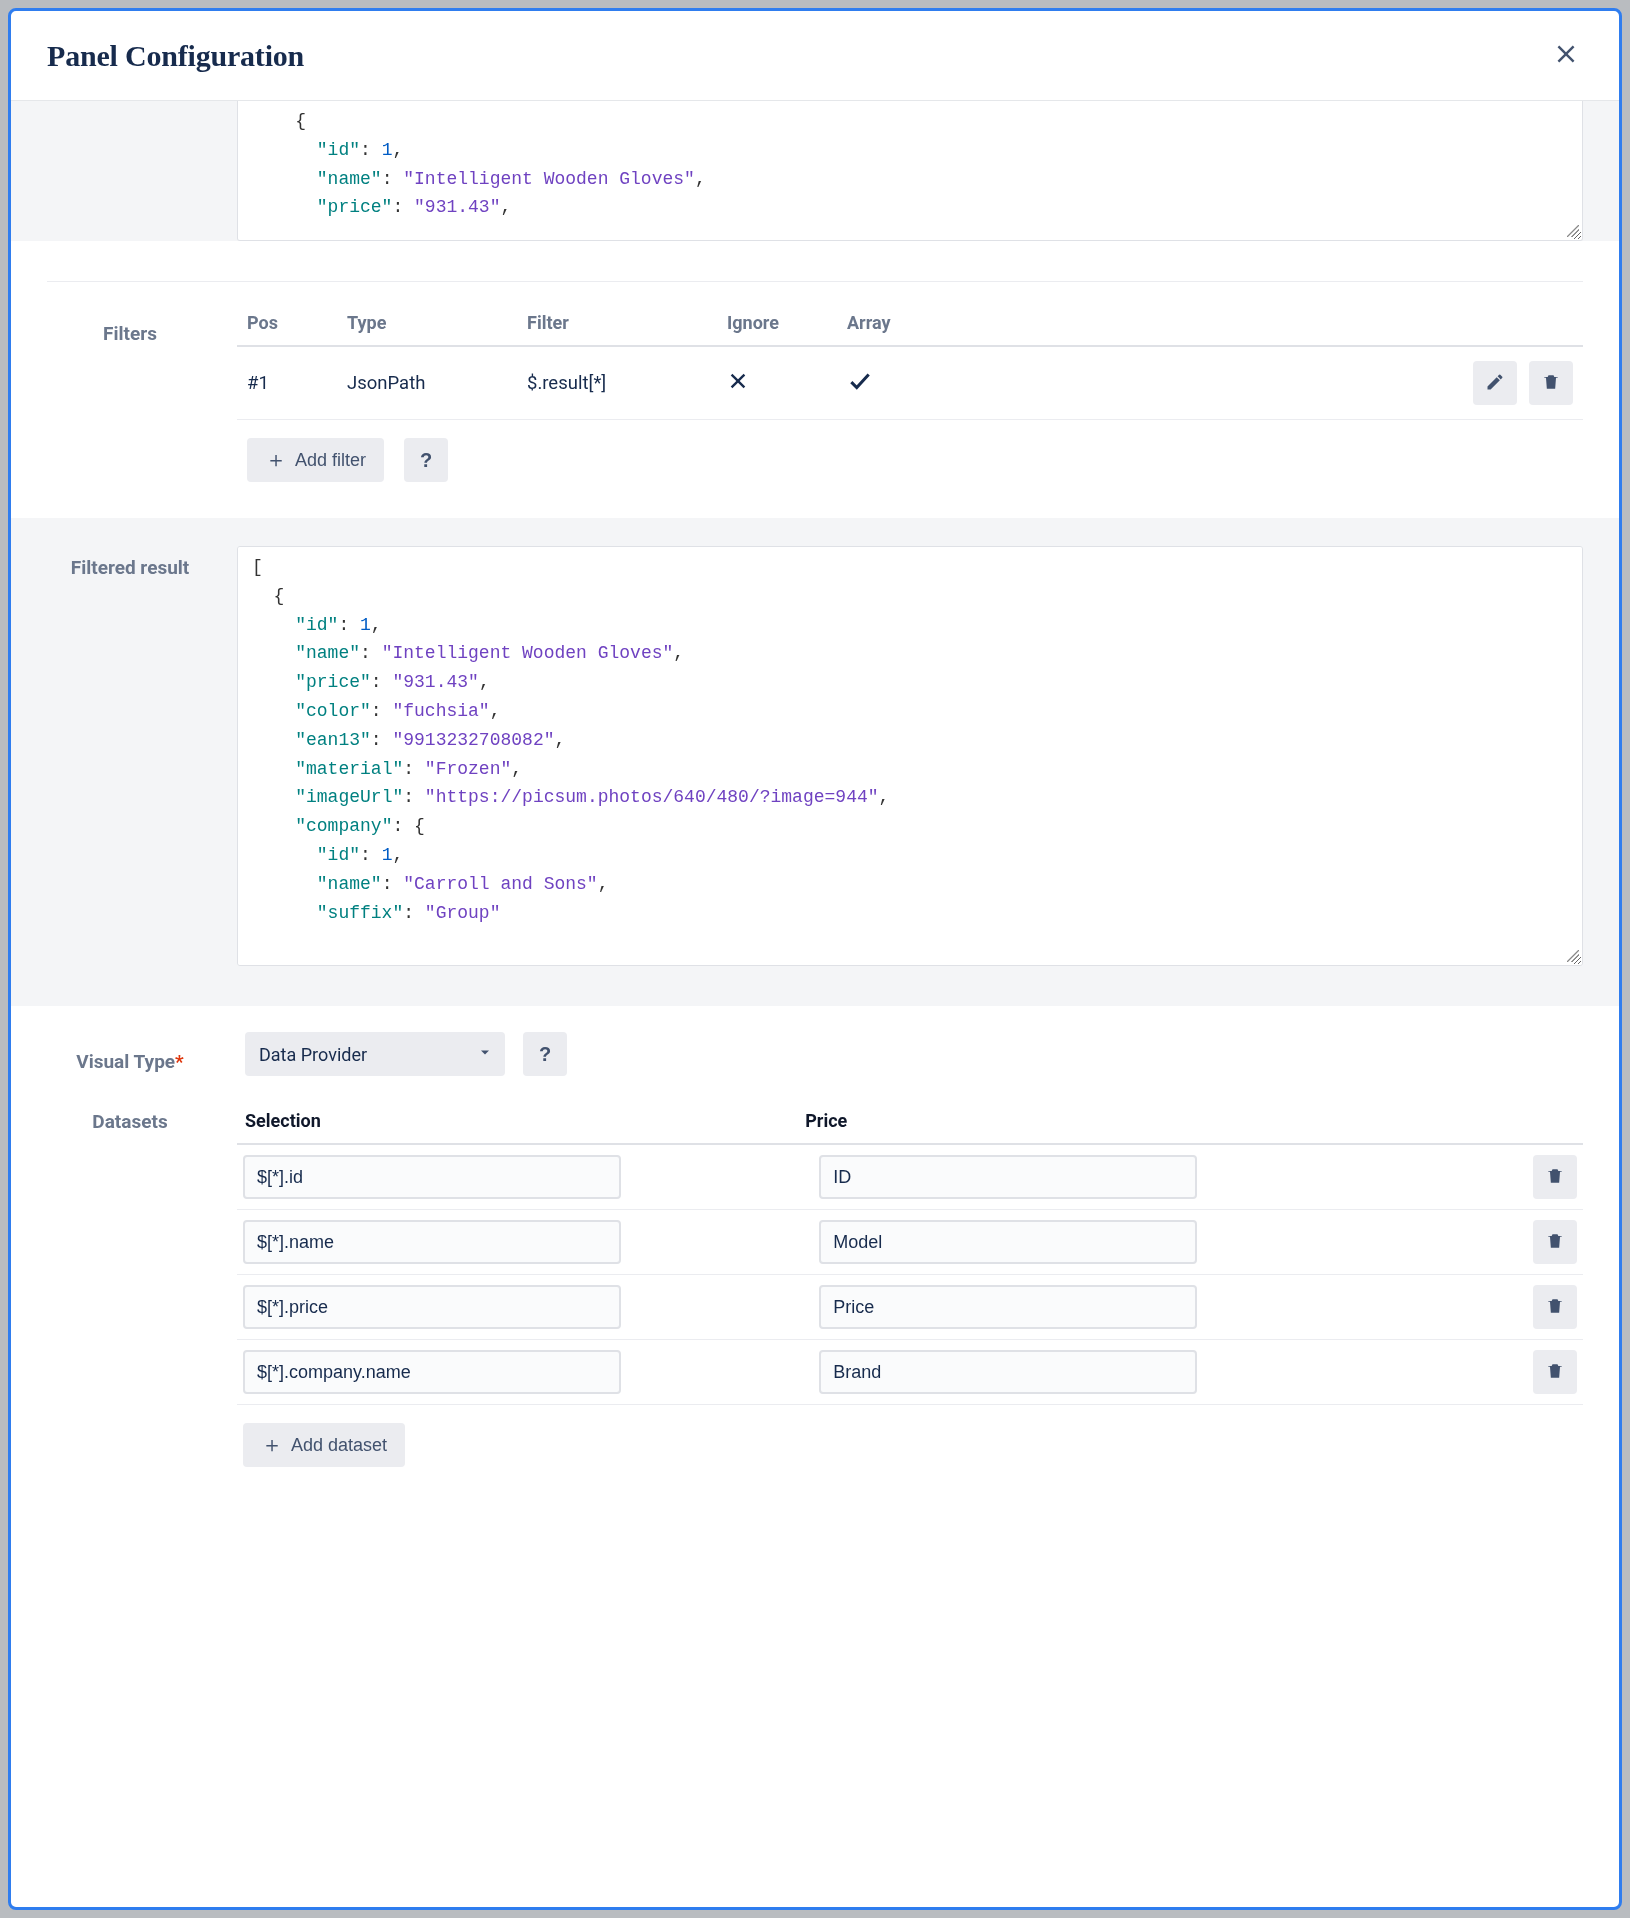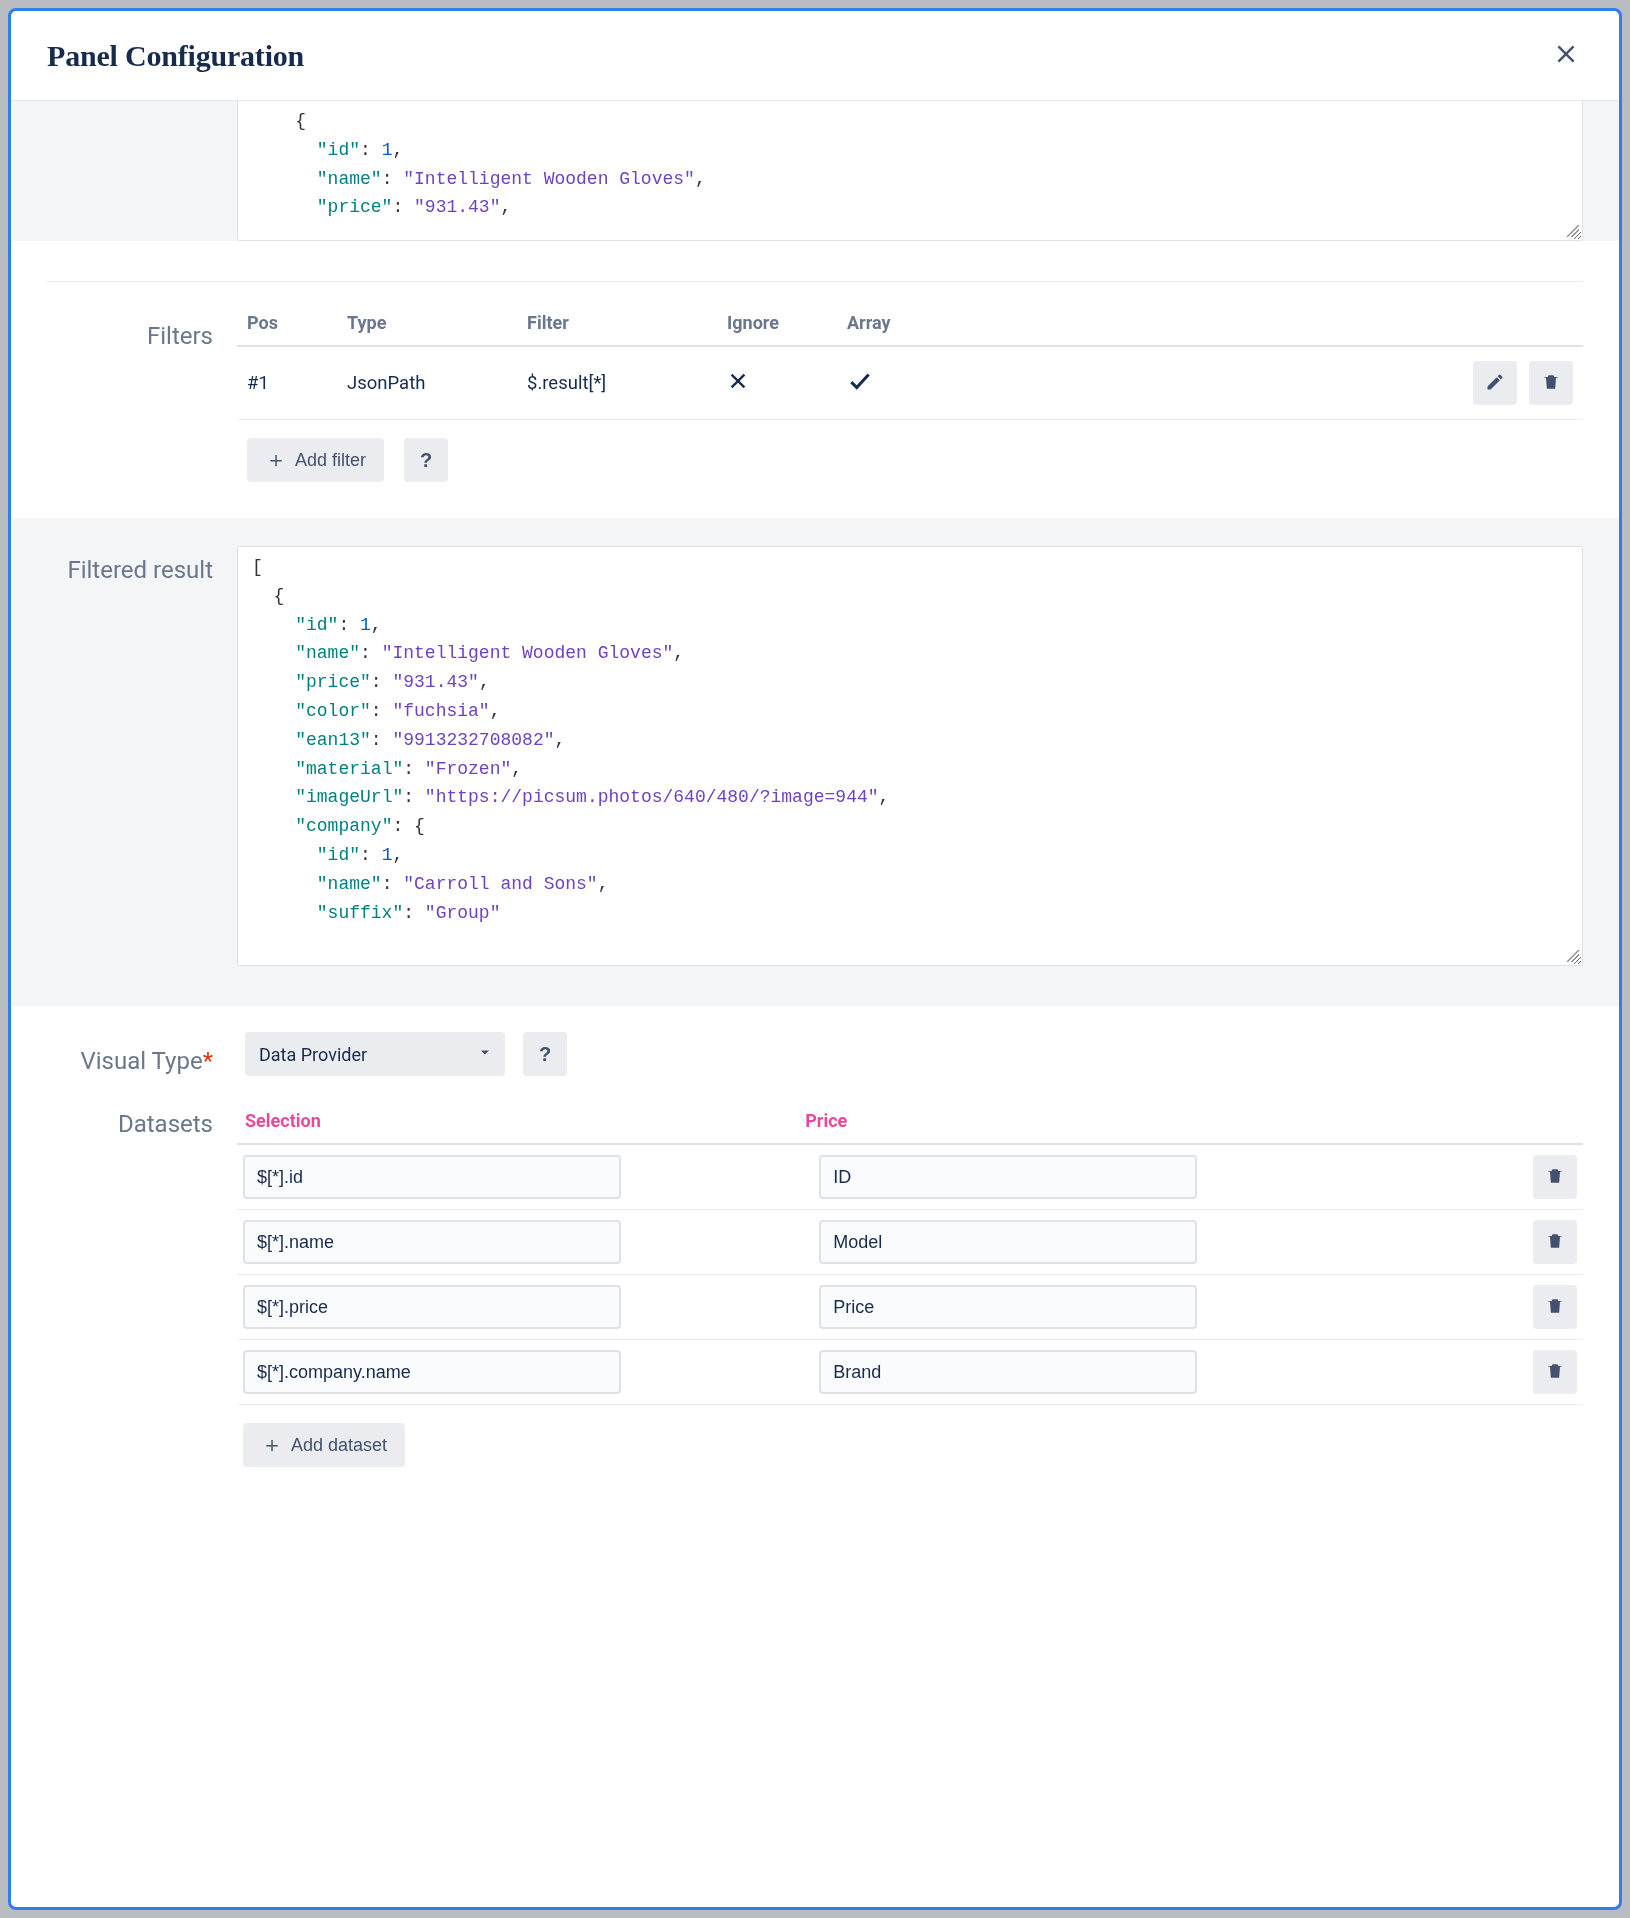--- a/index.html
+++ b/index.html
@@ -55,26 +55,26 @@
   .section-gray { background: #f4f5f7; padding: 0 36px; }
   .section-white { background: #fff; padding: 0 36px; }
 
   .form-row {
     display: flex;
     align-items: flex-start;
   }
   .form-label-col {
     width: 190px;
     flex-shrink: 0;
-    text-align: right;
+    text-align: center;
     padding-right: 24px;
     padding-top: 10px;
     color: #6B778C;
-    font-size: 24px;
-    font-weight: 400;
+    font-size: 19px;
+    font-weight: 700;
   }
   .form-label-col.tight { padding-top: 14px; }
   .form-content-col {
     flex: 1;
     min-width: 0;
   }
   .req { color: #DE350B; }
 
   .code-box {
     background: #fff;
@@ -192,21 +192,21 @@
     cursor: pointer;
   }
   .select-wrap .chev { position: absolute; right: 12px; top: 50%; transform: translateY(-50%); }
   .select-wrap .chev svg { width: 16px; height: 16px; fill: #42526E; }
 
   
   .ds-header {
     display: flex;
     padding: 10px 6px 12px 6px;
     border-bottom: 2px solid #dfe1e6;
-    color: #ec4899;
+    color: #0f172a;
     font-weight: 700;
     font-size: 18px;
   }
   .ds-row {
     display: flex;
     align-items: center;
     padding: 10px 6px;
     border-bottom: 1px solid #ebecf0;
     gap: 16px;
   }

